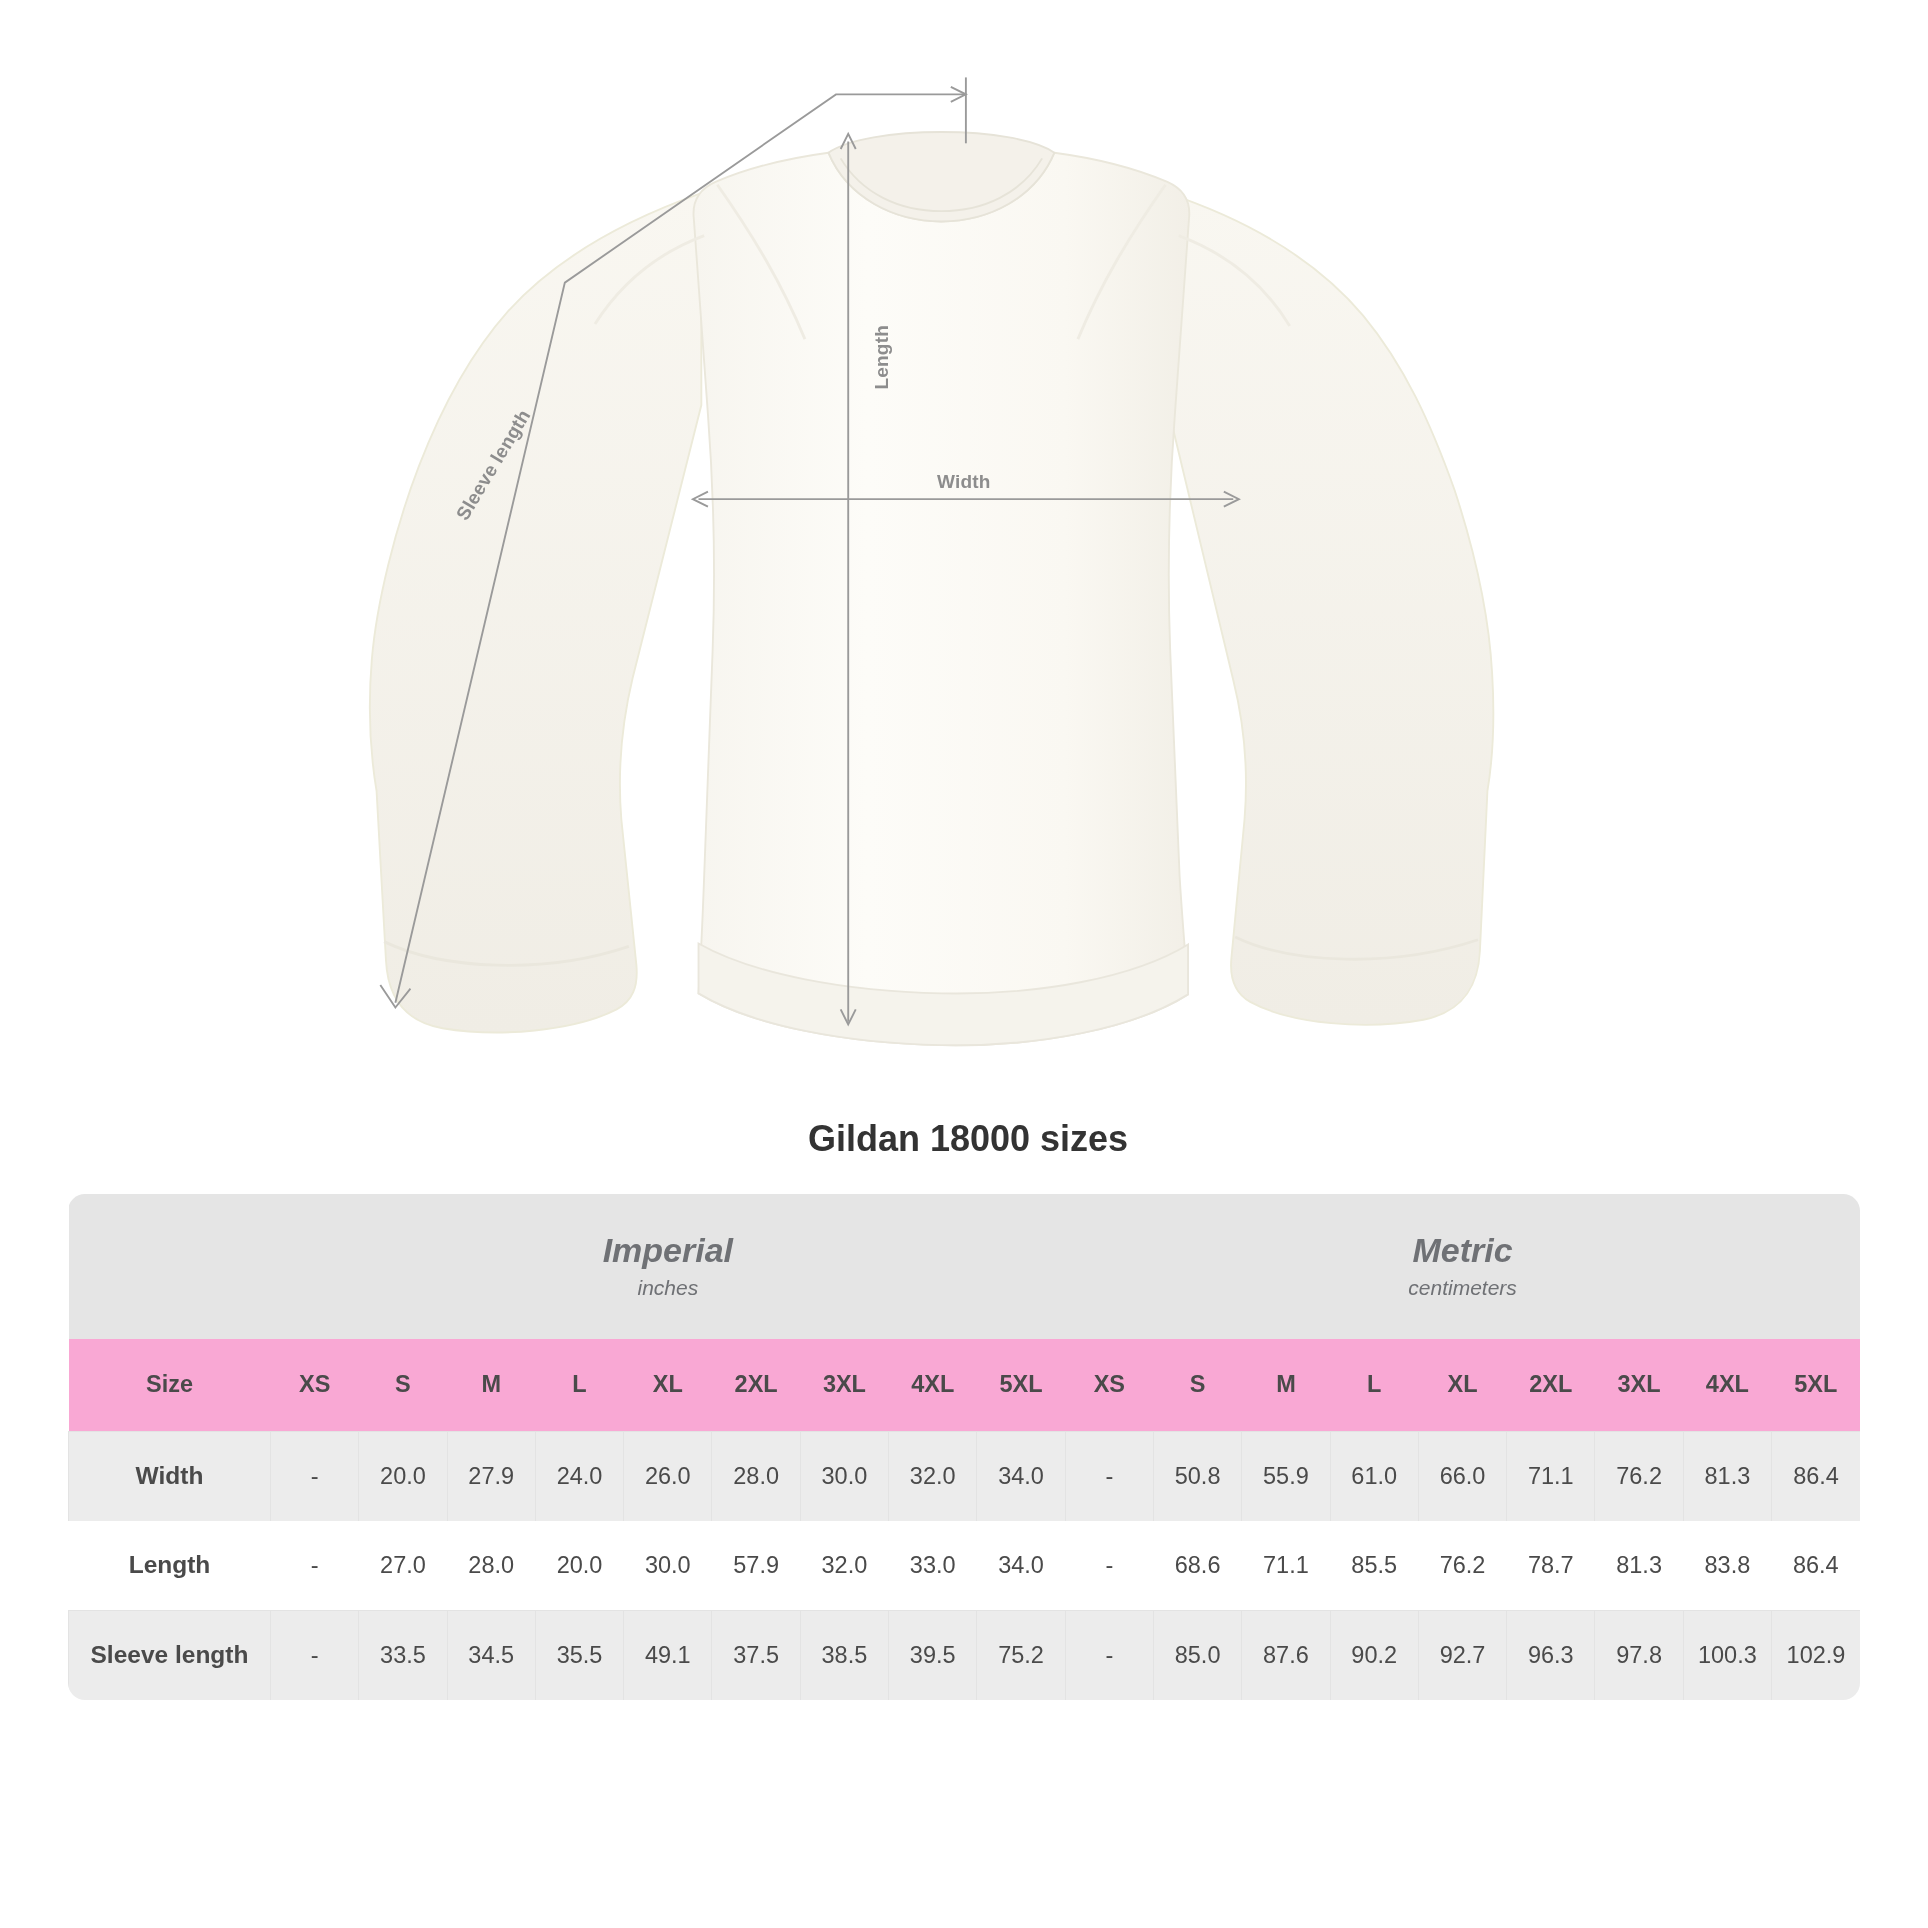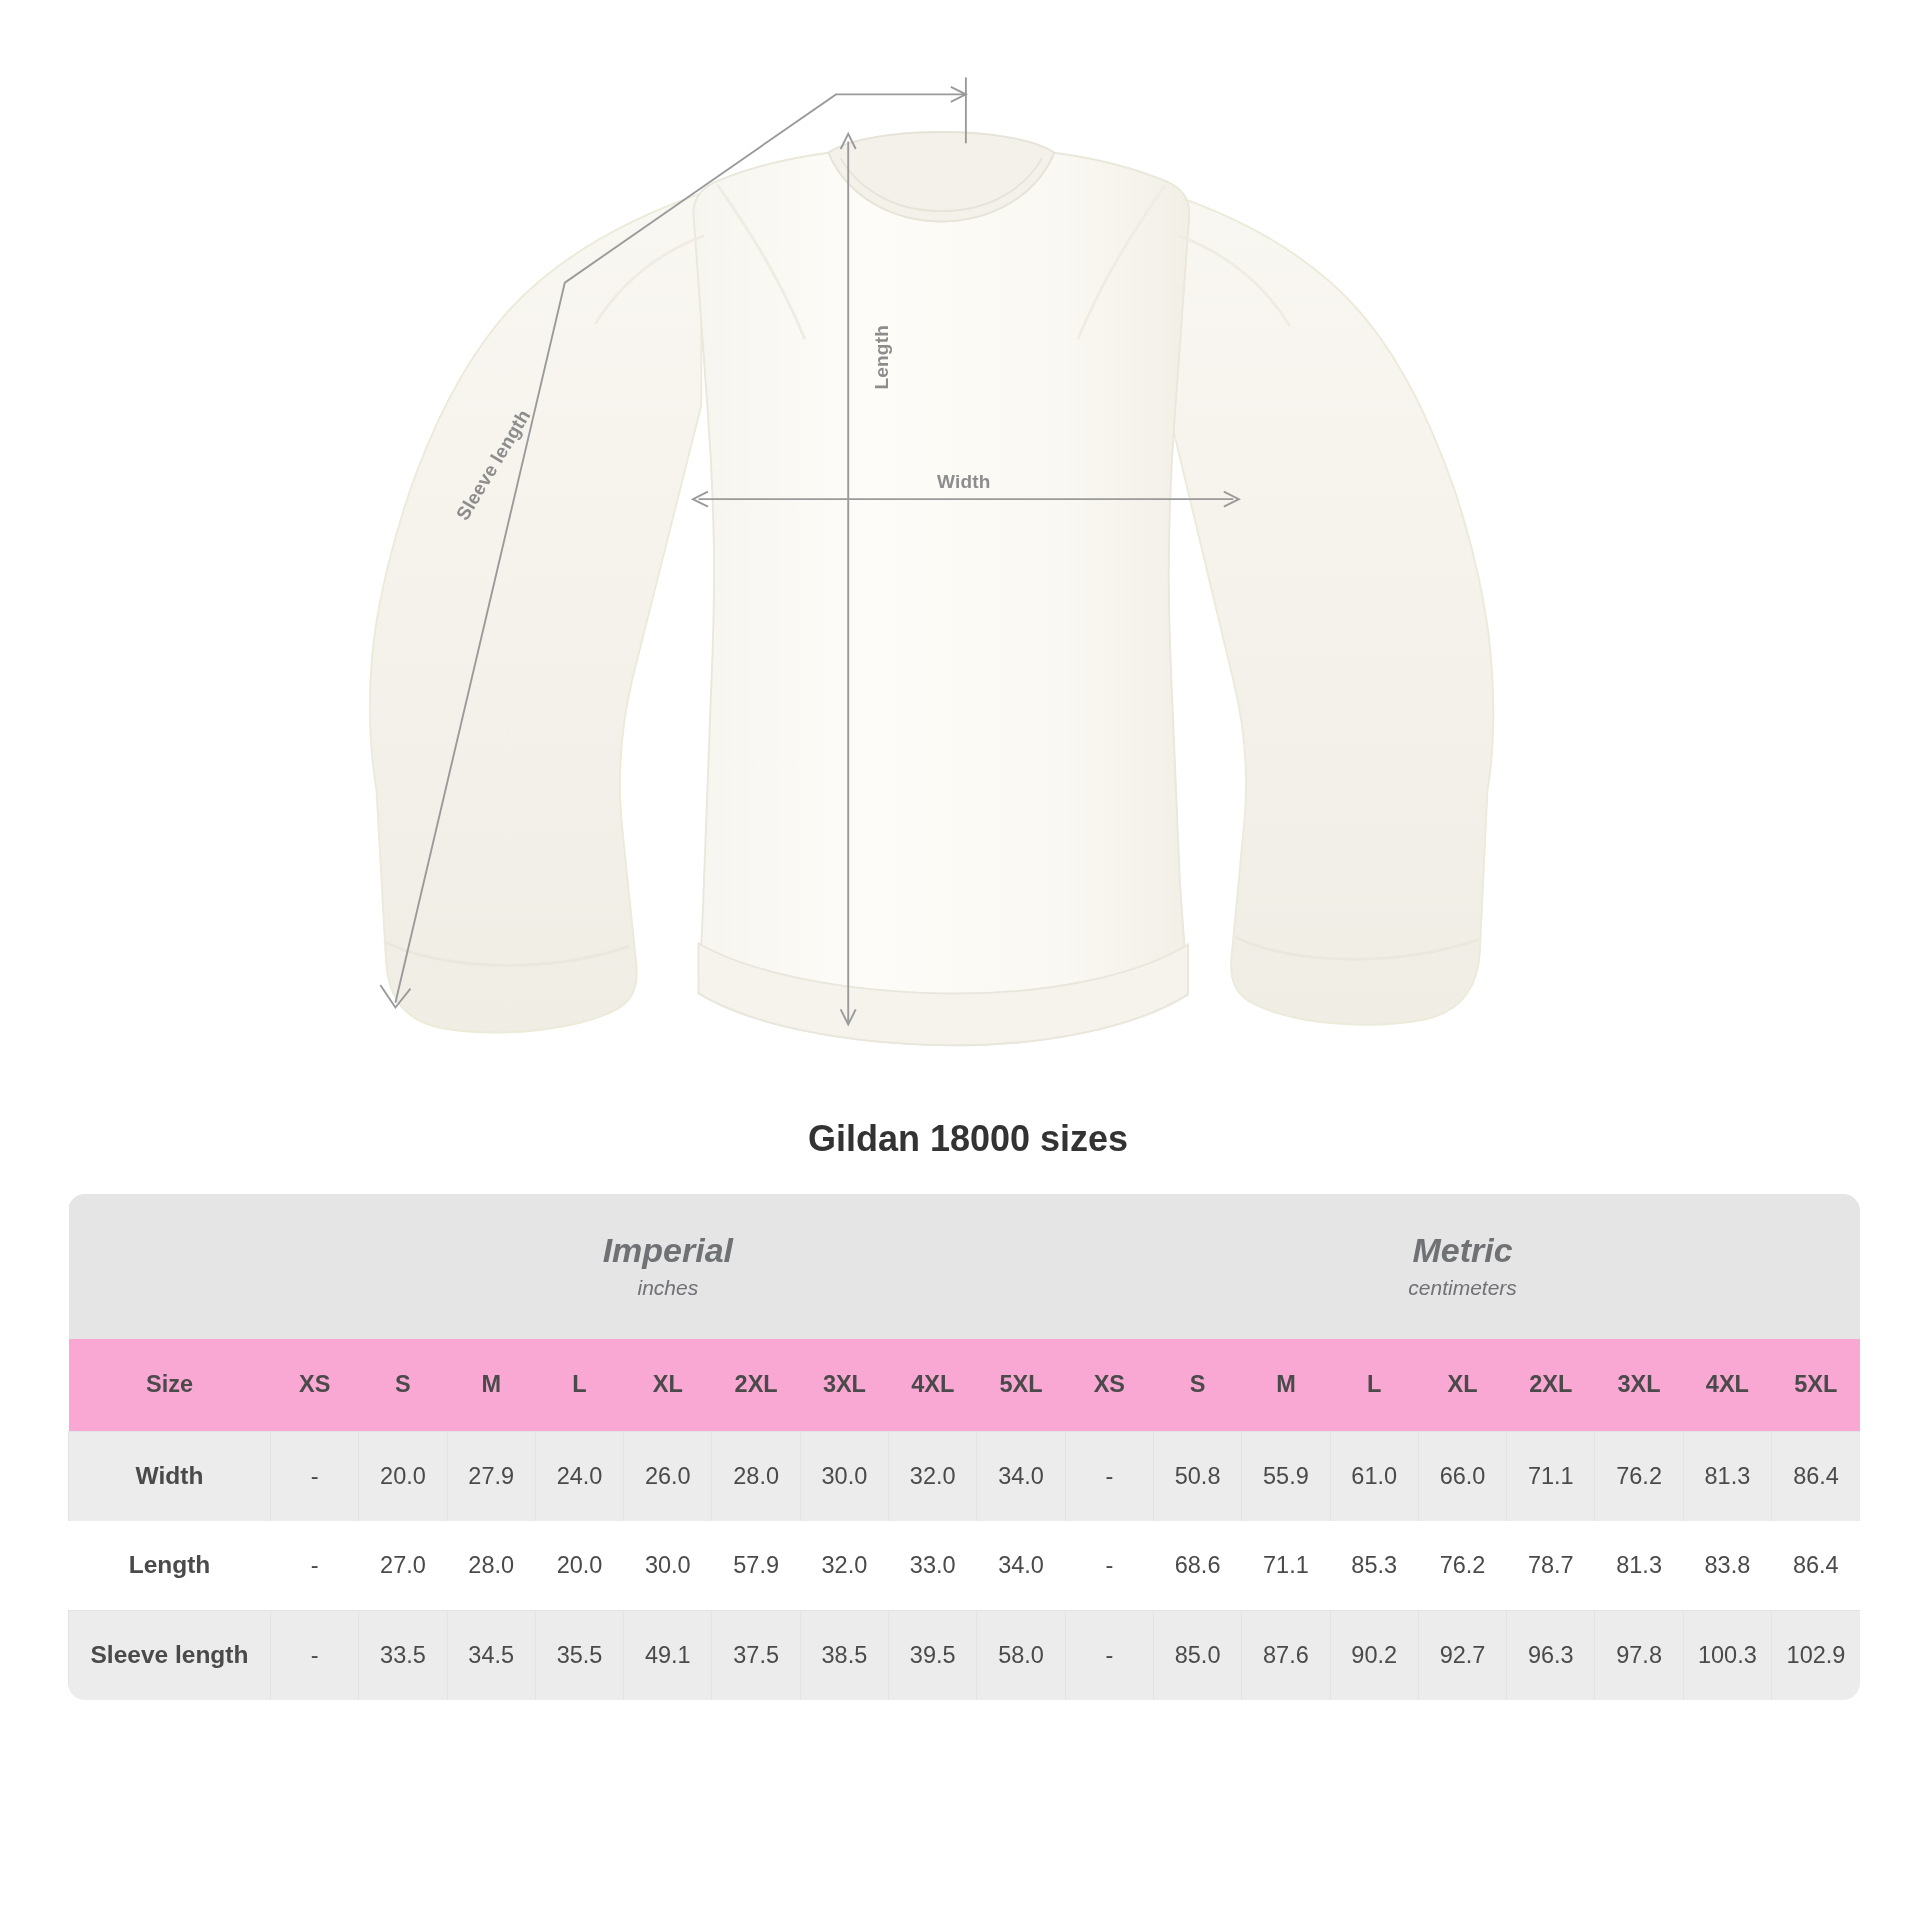--- a/index.html
+++ b/index.html
@@ -318,39 +318,39 @@
           <td>28.0</td>
           <td>20.0</td>
           <td>30.0</td>
           <td>57.9</td>
           <td>32.0</td>
           <td>33.0</td>
           <td>34.0</td>
           <td>-</td>
           <td>68.6</td>
           <td>71.1</td>
-          <td>85.3</td>
+          <td>85.5</td>
           <td>76.2</td>
           <td>78.7</td>
           <td>81.3</td>
           <td>83.8</td>
           <td>86.4</td>
         </tr>
 
         <tr class="data-row alt">
           <td class="rowhead">Sleeve length</td>
           <td>-</td>
           <td>33.5</td>
           <td>34.5</td>
           <td>35.5</td>
           <td>49.1</td>
           <td>37.5</td>
           <td>38.5</td>
           <td>39.5</td>
-          <td>58.0</td>
+          <td>75.2</td>
           <td>-</td>
           <td>85.0</td>
           <td>87.6</td>
           <td>90.2</td>
           <td>92.7</td>
           <td>96.3</td>
           <td>97.8</td>
           <td>100.3</td>
           <td>102.9</td>
         </tr>

